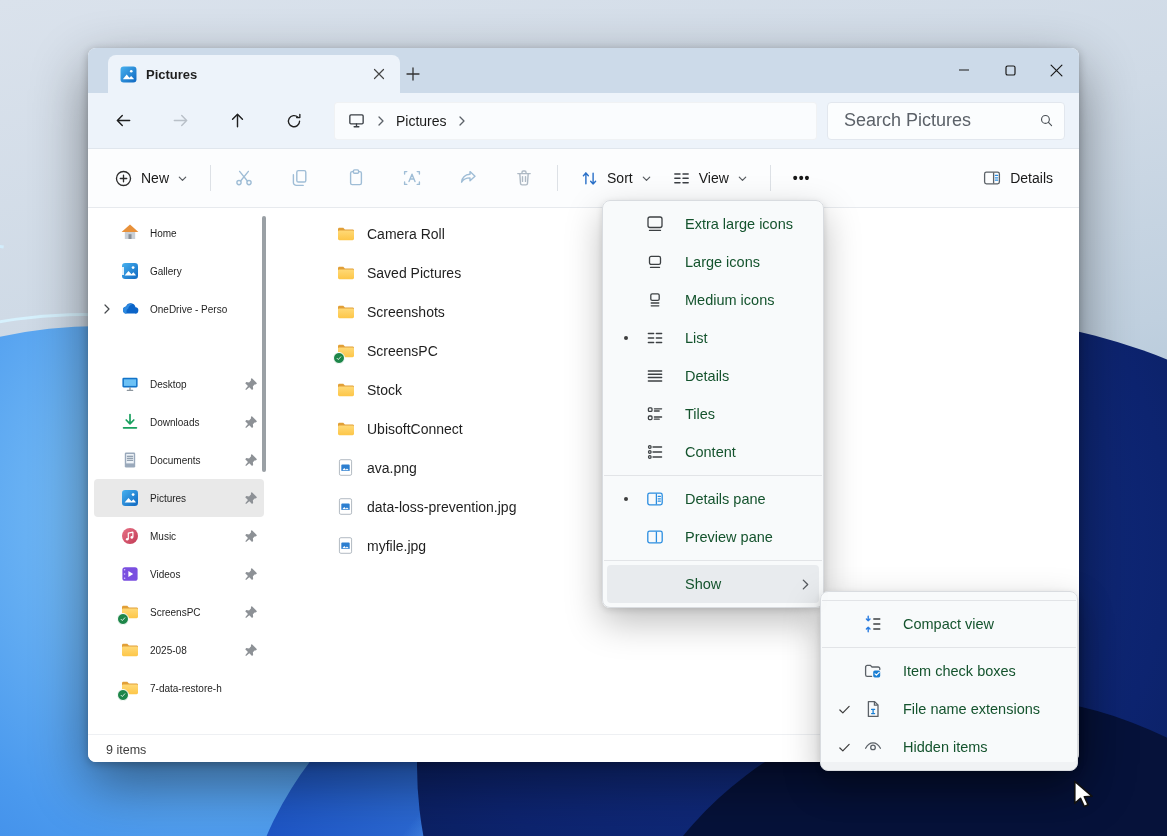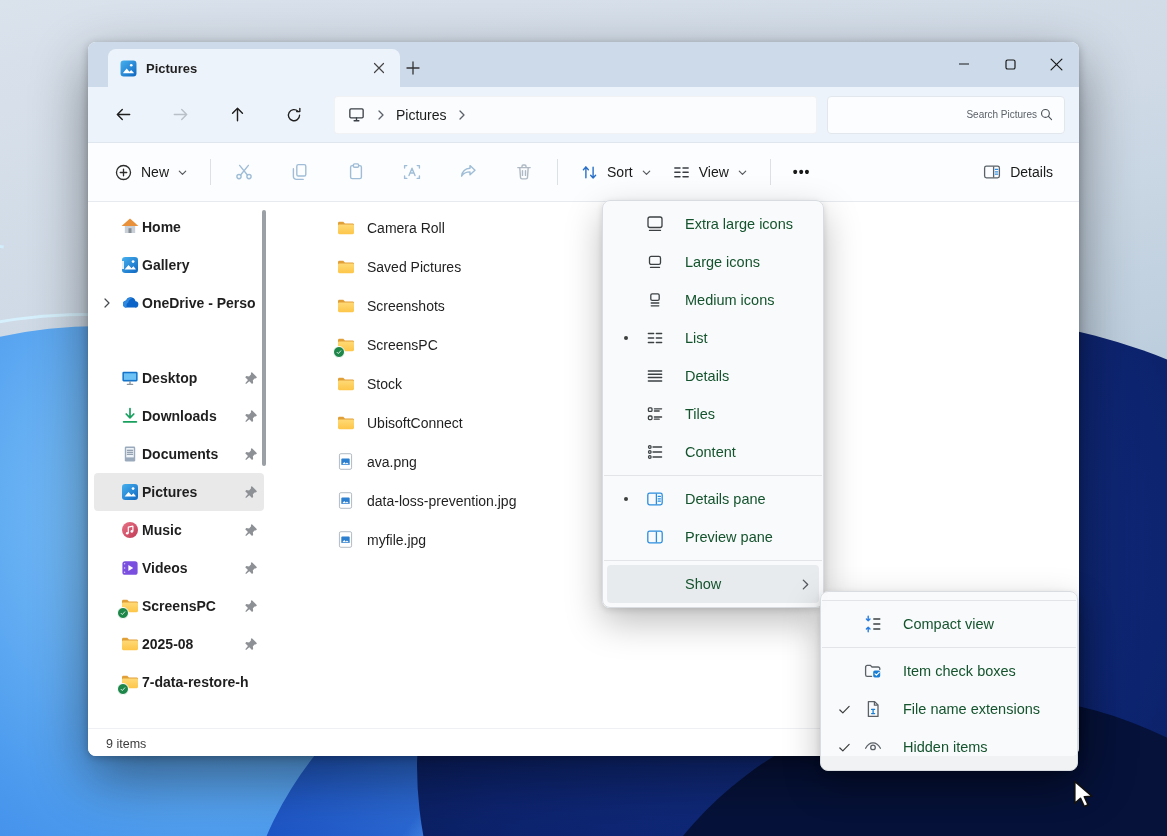--- a/index.html
+++ b/index.html
@@ -18,21 +18,21 @@
   .b4{right:-200px;bottom:-560px;width:760px;height:700px;background:#06123a;}
   .arc{position:absolute;border-radius:50%;border:3px solid transparent;}
   .a1{left:-520px;top:240px;width:900px;height:900px;border-top-color:rgba(210,240,255,.85);transform:rotate(-36deg);}
   .a2{left:-430px;bottom:-660px;width:1070px;height:1180px;border-top-color:rgba(214,243,255,.9);transform:rotate(-14deg);}
   .st{position:absolute;border-radius:70px;}
   .s1{left:520px;bottom:-180px;width:130px;height:620px;transform:rotate(38deg);
     background:linear-gradient(90deg,rgba(120,190,250,0),rgba(110,185,250,.8) 45%,rgba(30,90,210,.85) 58%,rgba(20,60,160,0));}
   .s2{left:680px;bottom:-210px;width:110px;height:560px;transform:rotate(44deg);
     background:linear-gradient(90deg,rgba(70,140,240,0),rgba(60,130,235,.7) 50%,rgba(15,45,140,0));}
   
-  .window{position:absolute;left:88px;top:42px;width:991px;height:714px;border-radius:8px;
+  .window{position:absolute;left:88px;top:48px;width:991px;height:714px;border-radius:8px;
     overflow:hidden;background:#fff;box-shadow:0 22px 55px rgba(0,0,0,.45),0 2px 8px rgba(0,0,0,.25);}
   
   .tabbar{position:relative;height:45px;background:#ccdae9;}
   .tab{position:absolute;left:20px;top:7px;width:272px;height:38px;background:#edf3fa;
     border-radius:8px 8px 0 0;display:flex;align-items:center;padding:0 8px 0 12px;}
   .tab-label{flex:1;margin-left:9px;font-size:13px;font-weight:bold;white-space:nowrap;overflow:hidden;}
   .tab-close,.newtab{width:26px;height:26px;border-radius:4px;display:flex;align-items:center;justify-content:center;color:#444;}
   .newtab{position:absolute;left:312px;top:13px;color:#333;}
   .caption{position:absolute;right:0;top:0;height:44px;display:flex;}
   .cap-btn{width:46px;height:44px;display:flex;align-items:center;justify-content:center;color:#1a1a1a;}
@@ -41,39 +41,39 @@
     border-bottom:1px solid rgba(0,0,0,.05);}
   .nav-btn{width:34px;height:34px;border-radius:4px;display:flex;align-items:center;justify-content:center;
     color:#1f1f1f;margin-right:23px;flex:none;}
   .nav-btn.disabled{color:#b9c0c8;}
   .addr{flex:1;height:36px;background:rgba(255,255,255,.72);border:1px solid rgba(0,0,0,.04);
     border-radius:4px;display:flex;align-items:center;padding:0 12px;gap:10px;min-width:0;}
   .crumb{font-size:14px;color:#1b1b1b;}
   .chev{color:#5b6168;display:flex;}
   .search{width:212px;height:36px;margin-left:10px;background:#fbfdfe;border:1px solid #e2e7ee;
     border-radius:4px;display:flex;align-items:center;padding:0 10px 0 14px;flex:none;}
-  .search input{border:0;outline:0;background:transparent;flex:1;font-size:10px;
-    font-family:"Liberation Sans",sans-serif;color:#0369a1;min-width:0;text-align:right;}
+  .search input{border:0;outline:0;background:transparent;flex:1;font-size:18px;
+    font-family:"Liberation Sans",sans-serif;color:#0369a1;min-width:0;}
   .search input::placeholder{color:#5c6269;}
   
   .toolbar{height:58px;background:#fcfdfe;border-bottom:1px solid #e7eaee;display:flex;align-items:center;padding:0 16px;}
   .tb-btn{height:36px;border-radius:4px;display:flex;align-items:center;padding:0 10px;gap:8px;font-size:14px;color:#191919;flex:none;}
   .tb-ico{width:42px;height:36px;border-radius:4px;display:flex;align-items:center;justify-content:center;margin-right:14px;flex:none;}
   .tb-ico.pale{color:#9fbdd6;}
   .tb-ico.trash{color:#aeb9c4;margin-right:0;}
   .tb-sep{width:1px;height:26px;background:#dde1e6;margin:0 12px;flex:none;}
   .spacer{flex:1;}
   
   .body{display:flex;height:526px;overflow:hidden;}
   .sidebar{width:222px;position:relative;padding-top:6px;flex:none;}
   .side-row{height:38px;display:flex;align-items:center;border-radius:4px;margin:0 46px 0 6px;padding-right:5px;}
   .side-row.sel{background:#e9e9e9;}
   .chev-col{width:26px;display:flex;align-items:center;justify-content:center;color:#46494d;flex:none;}
   .s-ico{width:20px;height:20px;flex:none;display:flex;}
-  .s-label{flex:1;margin-left:2px;font-size:14px;white-space:nowrap;overflow:hidden;min-width:0;font-weight:bold;}
+  .s-label{flex:1;margin-left:10px;font-size:10px;white-space:nowrap;overflow:hidden;min-width:0;}
   .pin{width:17px;height:17px;color:#8d9196;flex:none;display:flex;}
   .side-gap{height:37px;}
   .sb{position:absolute;top:8px;right:44px;width:4px;height:256px;background:#9aa0a5;border-radius:2px;}
   .filelist{flex:1;padding-top:6px;min-width:0;}
   .file-row{height:39px;display:flex;align-items:center;padding-left:26px;text-align:center;}
   .f-ico{width:20px;height:20px;flex:none;display:flex;position:relative;}
   .f-label{margin-left:11px;font-size:14px;white-space:nowrap;}
   .badge{position:absolute;left:-3px;bottom:-3px;width:10px;height:10px;border-radius:50%;
     background:#1d8649;border:1.5px solid #fff;display:flex;align-items:center;justify-content:center;}
   

